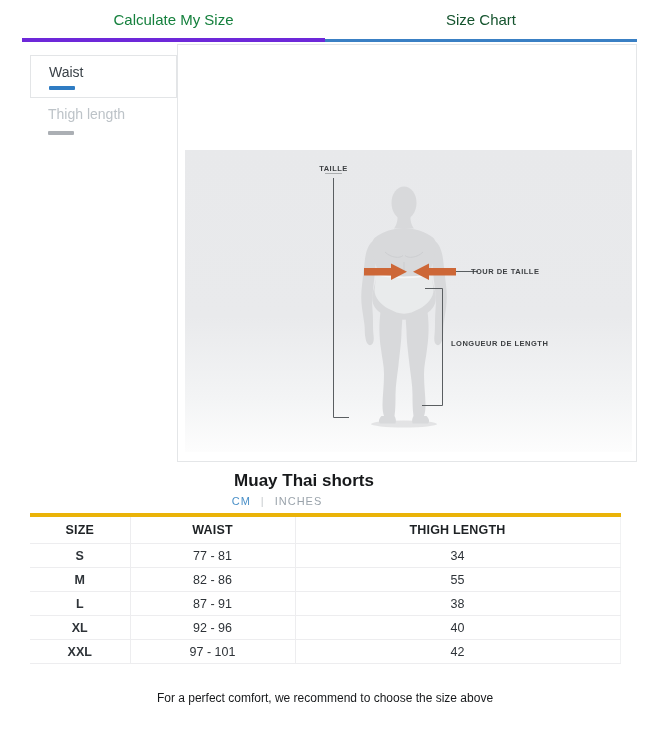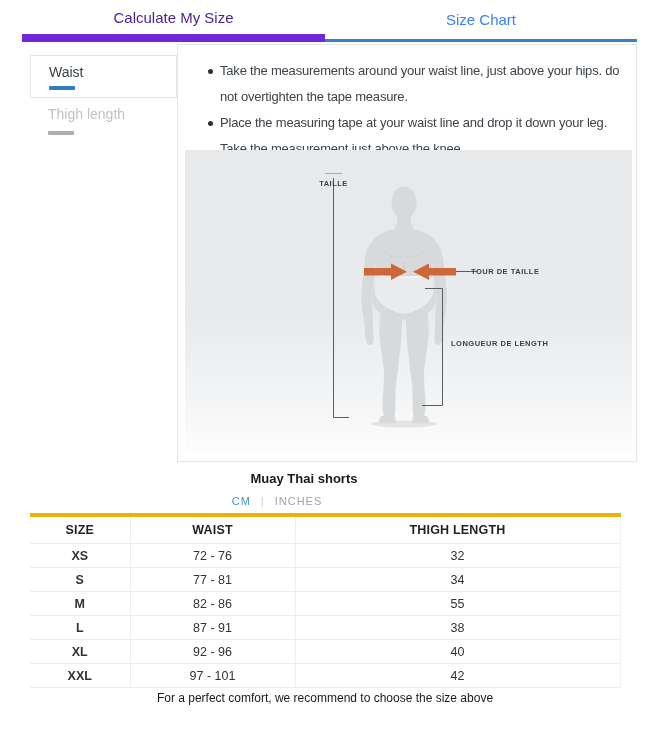--- a/index.html
+++ b/index.html
@@ -6,22 +6,22 @@
   .page {
     position:relative; width:650px; height:750px; background:#ffffff;
     font-family:"Liberation Sans", sans-serif; overflow:hidden;
   }
 
   
   .tab {
     position:absolute; top:0; height:42px; display:flex; align-items:center;
     justify-content:center; font-size:15px; box-sizing:border-box; cursor:pointer;
   }
-  .tab-inactive { left:22px; width:303px; color:#4c1d95; border-bottom:8px solid #6d28d9; }
-  .tab-active  { left:325px; width:312px; color:#3b82f6; border-bottom:3px solid #3a80c4; }
+  .tab-inactive { left:22px; width:303px; color:#15803d; border-bottom:4px solid #6d28d9; }
+  .tab-active  { left:325px; width:312px; color:#14532d; border-bottom:3px solid #3a80c4; }
 
   
   .side-active {
     position:absolute; left:30px; top:55px; width:147px; height:43px;
     box-sizing:border-box; background:#fff; border:1px solid #e3e5e7;
     padding:8px 0 0 18px; font-size:14px; color:#3a4147; cursor:pointer;
   }
   .bar-blue { width:26px; height:4px; background:#2f7cc3; margin-top:6px; border-radius:1px; }
   .side-inactive {
     position:absolute; left:30px; top:106px; width:147px; box-sizing:border-box;
@@ -49,28 +49,28 @@
     position:absolute; left:7px; top:105px; width:447px; height:302px;
     background:linear-gradient(180deg,#e8e9eb 0%,#e9eaec 55%,#f3f4f5 82%,#fdfdfd 100%);
     overflow:hidden;
   }
   .mannequin { position:absolute; left:166px; top:33px; width:106px; height:245px; }
   .annot { position:absolute; left:0; top:0; width:447px; height:302px; }
   .fig-label {
     position:absolute; font-size:7.5px; font-weight:bold; letter-spacing:0.5px;
     color:#3c3f42; white-space:nowrap;
   }
-  .lbl-taille { left:120px; top:14px; width:57px; text-align:center;margin-top:15px; }
+  .lbl-taille { left:120px; top:14px; width:57px; text-align:center; }
   .lbl-tour   { left:286px; top:117px; }
   .lbl-jambe  { left:266px; top:189px; }
 
   
   .product-title {
     position:absolute; top:471px; left:0; width:608px; text-align:center;
-    font-size:13px; font-weight:bold; color:#17191b;
+    font-size:17px; font-weight:bold; color:#17191b;
   }
   .units {
     position:absolute; top:495px; left:0; width:554px; display:flex;
     justify-content:center; gap:10px; font-size:11px; letter-spacing:1px;
   }
   .u-cm  { color:#4a90c8; cursor:pointer; }
   .u-sep { color:#c6cacd; }
   .u-in  { color:#9aa3ab; cursor:pointer; }
 
   
@@ -104,24 +104,20 @@
   <div class="side-active">
     <span>Waist</span>
     <div class="bar-blue"></div>
   </div>
   <div class="side-inactive">
     <span>Thigh length</span>
     <div class="bar-gray"></div>
   </div>
 
   <div class="panel">
-    <ul class="bullets">
-      <li>Take the measurements around your waist line, just above your hips. do not overtighten the tape measure.</li>
-      <li>Place the measuring tape at your waist line and drop it down your leg. Take the measurement just above the knee.</li>
-    </ul>
 
     <div class="figure">
 
       <svg class="mannequin" viewBox="0 0 212 490">
         <ellipse cx="106" cy="482" rx="66" ry="7" fill="#c9cacc" opacity="0.45"></ellipse>
         <g fill="#d8d9db">
           <ellipse cx="106" cy="40" rx="25" ry="33"></ellipse>
           <path d="M93,62 C94,76 91,84 86,91 L126,91 C121,84 118,76 119,62 Z"></path>
           <path id="arm-l" d="M46,114 C35,122 30,136 28,152 L22,204 C20,220 20,236 22,250 L27,284
             C28,294 27,302 29,310 C30,318 34,326 40,324 C46,322 46,312 45,304 C44,294 44,284 44,276
@@ -185,25 +181,20 @@
       </colgroup>
     <thead>
       <tr>
         <th>SIZE</th>
         <th>WAIST</th>
         <th>THIGH LENGTH</th>
       </tr>
     </thead>
     <tbody>
       <tr>
-        <td>XS</td>
-        <td>72 - 76</td>
-        <td>32</td>
-      </tr>
-      <tr>
         <td>S</td>
         <td>77 - 81</td>
         <td>34</td>
       </tr>
       <tr>
         <td>M</td>
         <td>82 - 86</td>
         <td>55</td>
       </tr>
       <tr>

